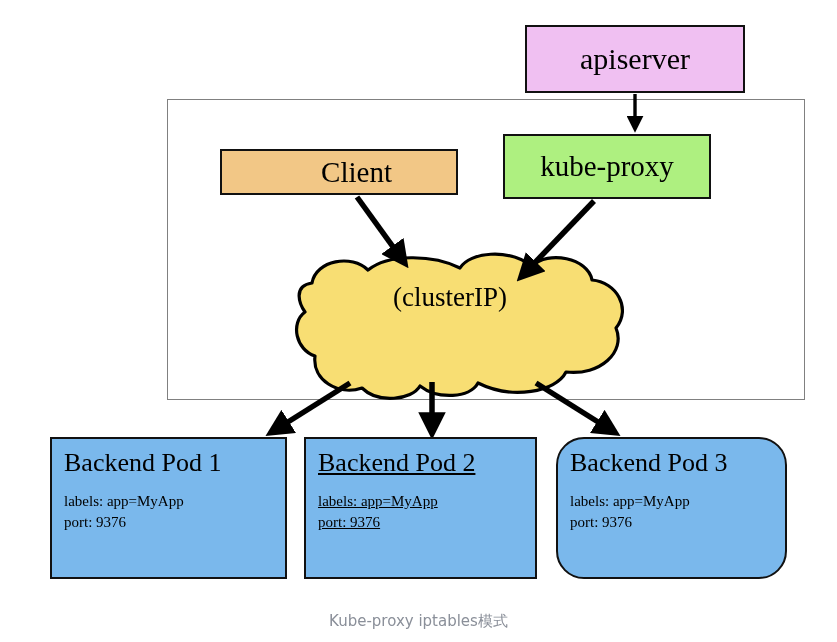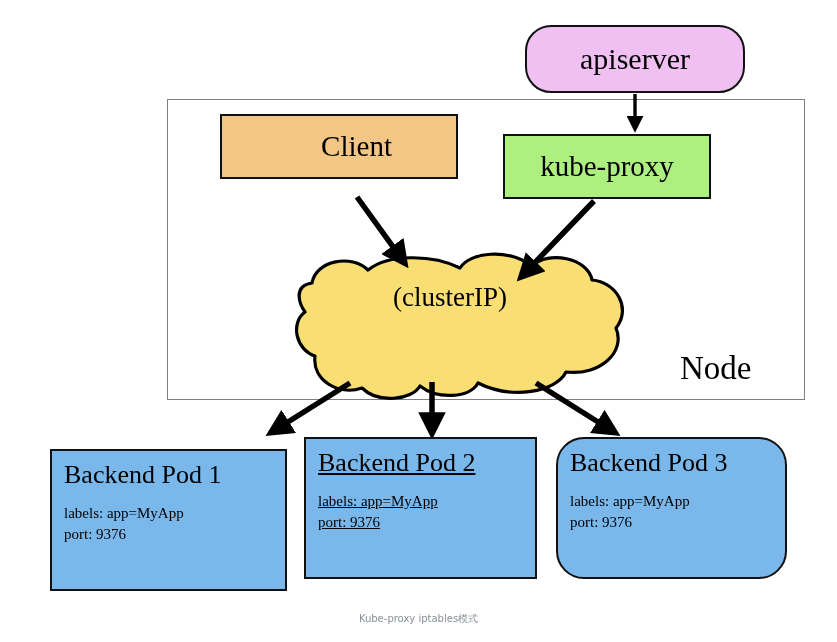--- a/index.html
+++ b/index.html
@@ -52,27 +52,26 @@
     color: #000000;
     text-align: center;
   }
   .box-apiserver {
     left: 525px;
     top: 25px;
     width: 220px;
     height: 68px;
     background: #f0c0f2;
     font-size: 30px;
-    border-radius: 26px;
   }
   .box-client {
     left: 220px;
-    top: 114px;
+    top: 149px;
     width: 238px;
-    height: 65px;
+    height: 46px;
     background: #f2c786;
     font-size: 29px;
     padding-left: 35px;
   }
   .box-kubeproxy {
     left: 503px;
     top: 134px;
     width: 208px;
     height: 65px;
     background: #aef080;
@@ -81,21 +80,21 @@
   .pod {
     position: absolute;
     box-sizing: border-box;
     border: 2px solid #111111;
     background: #7ab8ec;
     color: #000000;
     padding: 9px 12px 0 12px;
     top: 437px;
     height: 142px;
   }
-  .pod-1 { left: 50px;  width: 237px; margin-top: 12px; }
+  .pod-1 { left: 50px;  width: 237px; }
   .pod-2 { left: 304px; width: 233px; text-decoration: underline; }
   .pod-3 { left: 556px; width: 231px; border-radius: 28px; }
   .pod-title {
     font-size: 26px;
     line-height: 1.18;
     white-space: nowrap;
   }
   .pod-line {
     font-size: 15px;
     line-height: 1.42;
@@ -112,32 +111,31 @@
     line-height: 1.35;
     color: #000000;
     pointer-events: none;
   }
   .caption {
     position: absolute;
     left: 0;
     top: 612px;
     width: 837px;
     text-align: center;
-    font-size: 10px;
+    font-size: 15px;
     color: #8a8f99;
     font-family: "DejaVu Sans", "Liberation Sans", sans-serif;
   }
 </style>
 </head>
 <body>
 
 <div id="canvas">
 
   <div class="node-box"></div>
-  <div class="node-label">Node</div>
 
   <svg class="layer" viewBox="0 0 837 642">
     <defs>
       <marker id="arrowhead" markerWidth="5" markerHeight="5" refX="3.6" refY="2.5" orient="auto" markerUnits="strokeWidth">
         <path d="M0,0 L5,2.5 L0,5 z" fill="#000000"></path>
       </marker>
     </defs>
 
     <g>
       <path d="M 368,270

